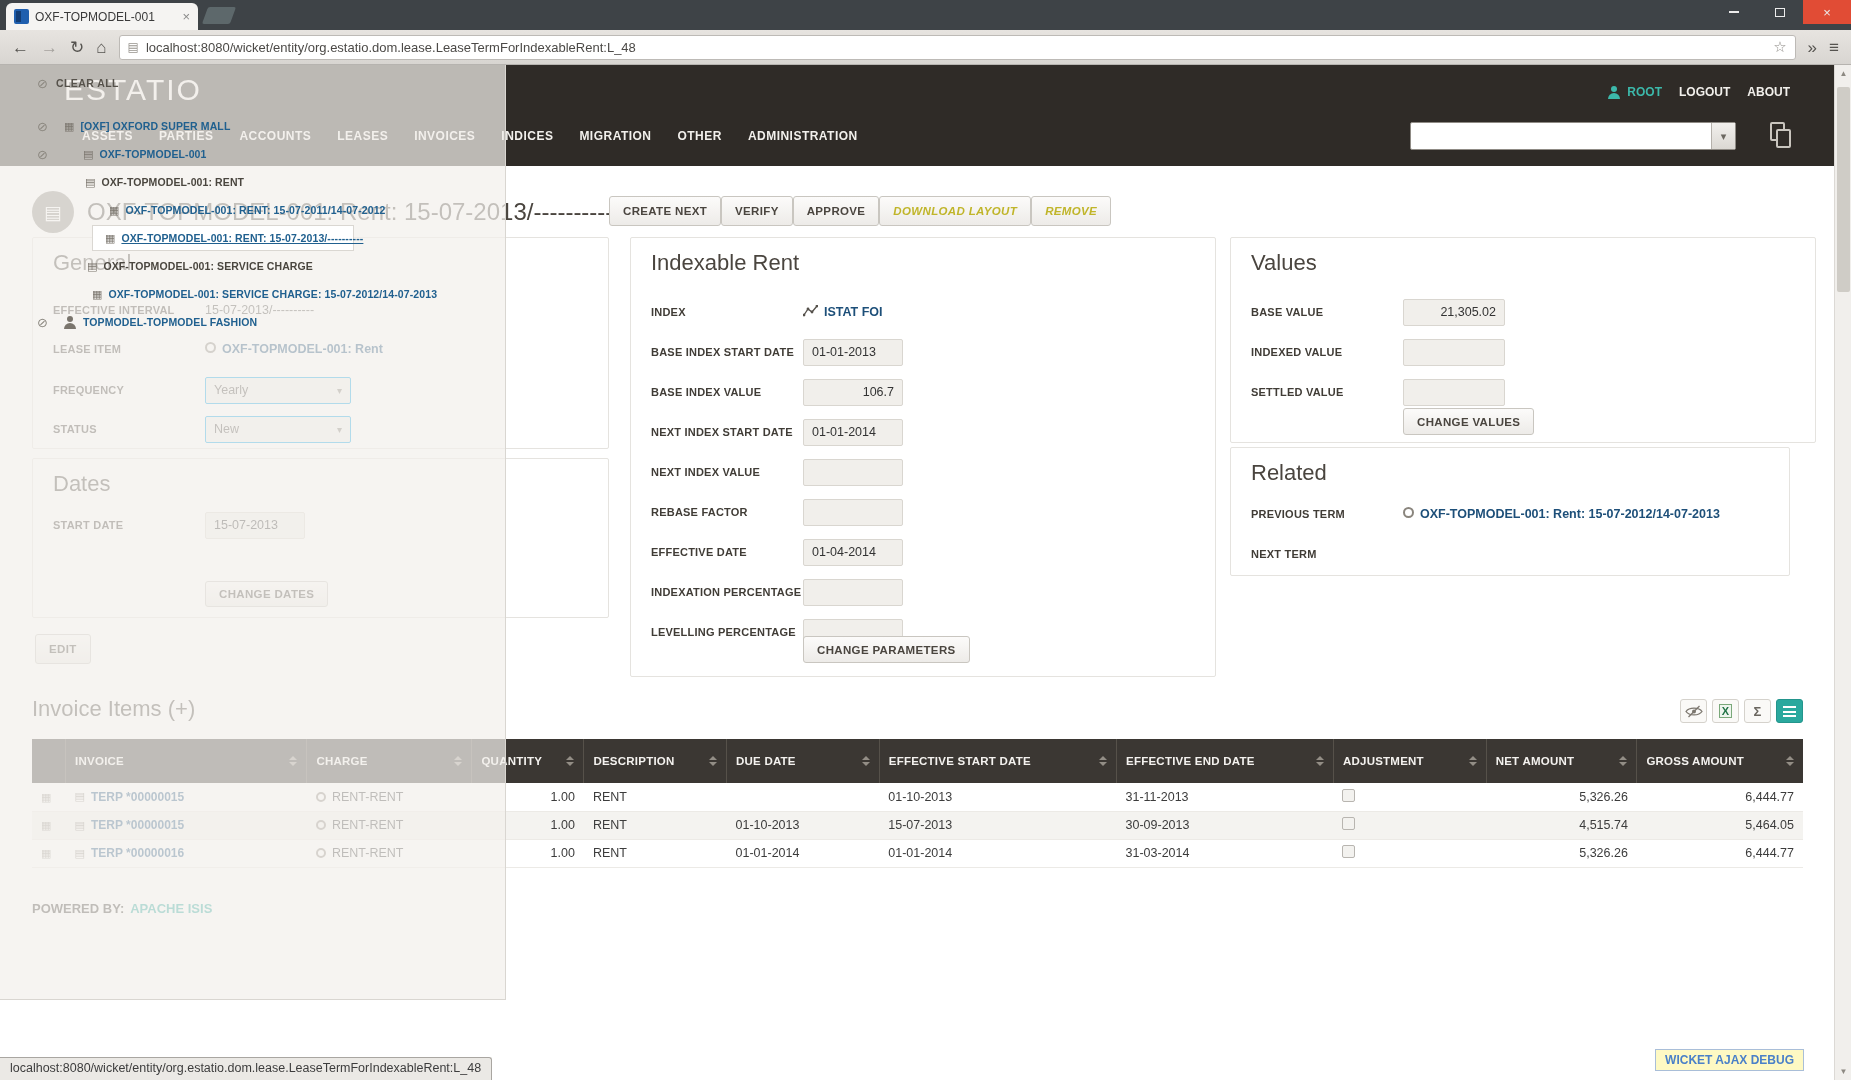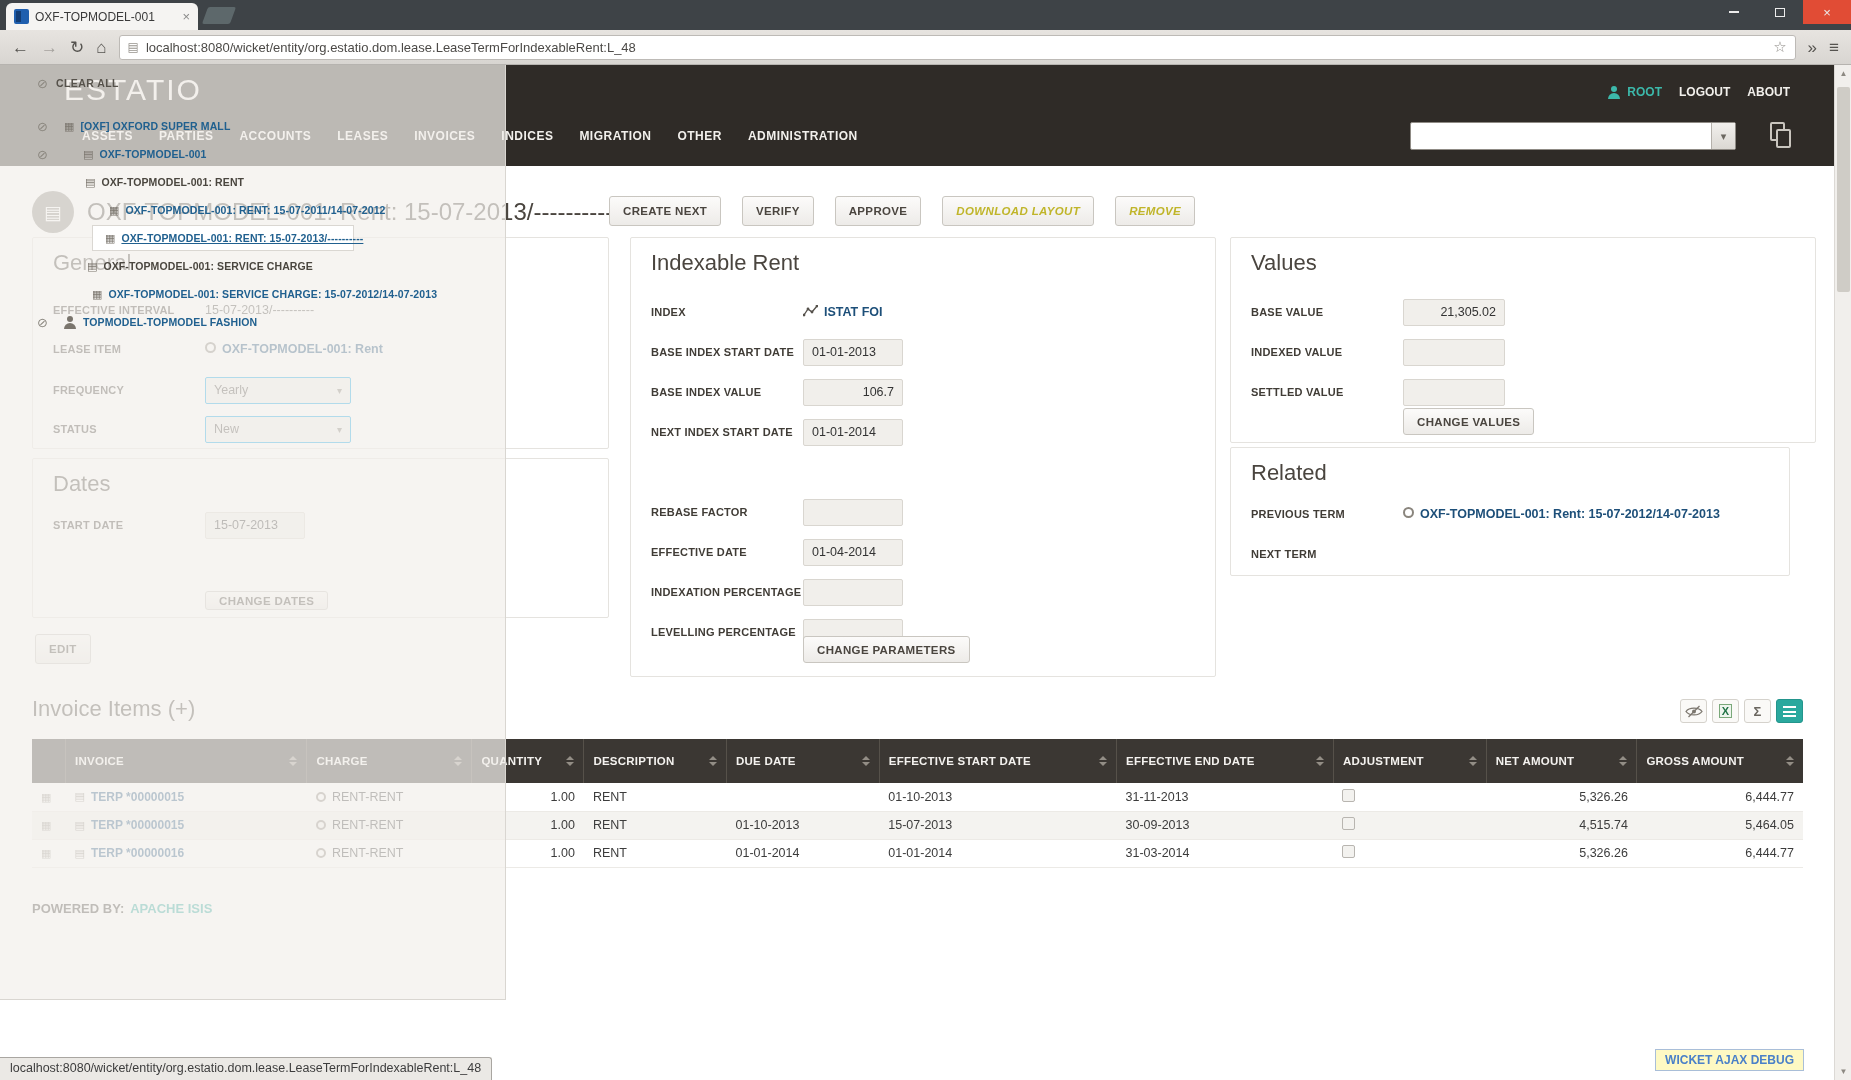--- a/index.html
+++ b/index.html
@@ -46,21 +46,21 @@
   .hdr-select{position:absolute;right:98px;top:57px;width:326px;height:28px;background:#fff;border:1px solid #8f8b85;border-radius:2px}
   .sel-btn{position:absolute;right:0;top:0;width:24px;height:26px;background:linear-gradient(#f2f0ed,#dbd8d3);border-left:1px solid #b5b1ab;color:#6b6760;font-size:11px;display:flex;align-items:center;justify-content:center}
   .copy-ic{position:absolute;right:40px;top:57px;width:24px;height:28px}
   .copy-ic i{position:absolute;left:0;top:0;width:15px;height:19px;border:2px solid #c9c5be;border-radius:2px}
   .copy-ic b{position:absolute;left:6px;top:7px;width:15px;height:19px;border:2px solid #c9c5be;border-radius:2px;background:#2f2b27}
 
   
   .title-row{position:absolute;left:32px;top:190px;height:44px;display:flex;align-items:center;gap:13px}
   .title-icon{width:42px;height:42px;border-radius:50%;background:#908c85;color:#fff;display:flex;align-items:center;justify-content:center;font-size:19px;flex:none}
   .page-title{font-size:24px;font-weight:normal;color:#4a453f;white-space:nowrap}
-  .actions{position:absolute;left:609px;top:196px;display:flex;gap:21px;align-items:flex-start}
+  .actions{position:absolute;left:609px;top:196px;display:flex;align-items:flex-start}
   .btn{height:30px;padding:0 13px;background:linear-gradient(#fcfbfa,#edebe8);border:1px solid #c9c6c0;border-radius:3px;font-size:11.5px;font-weight:bold;color:#4a453f;letter-spacing:.03em;white-space:nowrap}
   .btn.proto{color:#c0b52a;font-style:italic}
 
   
   .panel{position:absolute;background:#fff;border:1px solid #e5e3df;border-radius:2px}
   .panel h2{position:absolute;left:20px;top:12px;font-size:22px;font-weight:normal;color:#4a453f}
   .frow{position:absolute;left:20px;right:14px;height:28px;display:flex;align-items:center}
   .flabel{width:152px;flex:none;font-size:11px;font-weight:bold;color:#403c36;letter-spacing:.02em}
   .fbox{width:100px;height:27px;background:#f1efeb;border:1px solid #d9d6d0;border-radius:2px;font-size:12.5px;color:#333;line-height:25px;padding:0 8px;white-space:nowrap}
   .fbox.num{text-align:right}
@@ -226,21 +226,21 @@
         </span>
     </div>
   </div>
 
   <div class="panel" style="left:32px;top:458px;width:577px;height:160px">
     <h2>Dates</h2>
     <div class="frow" style="top:52px">
       <span class="flabel">START DATE</span>
       <span class="fbox">15-07-2013</span>
     </div>
-    <button class="btn" style="position:absolute;left:172px;top:132px;height:19px">CHANGE DATES</button>
+    <button class="btn" style="position:absolute;left:172px;top:122px;height:26px">CHANGE DATES</button>
   </div>
   <button class="btn" style="position:absolute;left:35px;top:634px">EDIT</button>
 
   <div class="panel" style="left:630px;top:237px;width:586px;height:440px">
     <h2>Indexable Rent</h2>
     <div class="frow" style="top:60px">
       <span class="flabel">INDEX</span>
       <span class="flink">
         <svg class="chart-ic" width="15" height="12" viewBox="0 0 15 12">
             <polyline points="1,10 5,4 9,7 14,1" fill="none" stroke="#55514b" stroke-width="1.3"></polyline>
@@ -256,20 +256,24 @@
       <span class="flabel">BASE INDEX START DATE</span>
       <span class="fbox">01-01-2013</span>
     </div>
     <div class="frow" style="top:140px">
       <span class="flabel">BASE INDEX VALUE</span>
       <span class="fbox num">106.7</span>
     </div>
     <div class="frow" style="top:180px">
       <span class="flabel">NEXT INDEX START DATE</span>
       <span class="fbox">01-01-2014</span>
+    </div>
+    <div class="frow" style="top:220px">
+      <span class="flabel">NEXT INDEX VALUE</span>
+      <span class="fbox"></span>
     </div>
     <div class="frow" style="top:260px">
       <span class="flabel">REBASE FACTOR</span>
       <span class="fbox"></span>
     </div>
     <div class="frow" style="top:300px">
       <span class="flabel">EFFECTIVE DATE</span>
       <span class="fbox">01-04-2014</span>
     </div>
     <div class="frow" style="top:340px">

